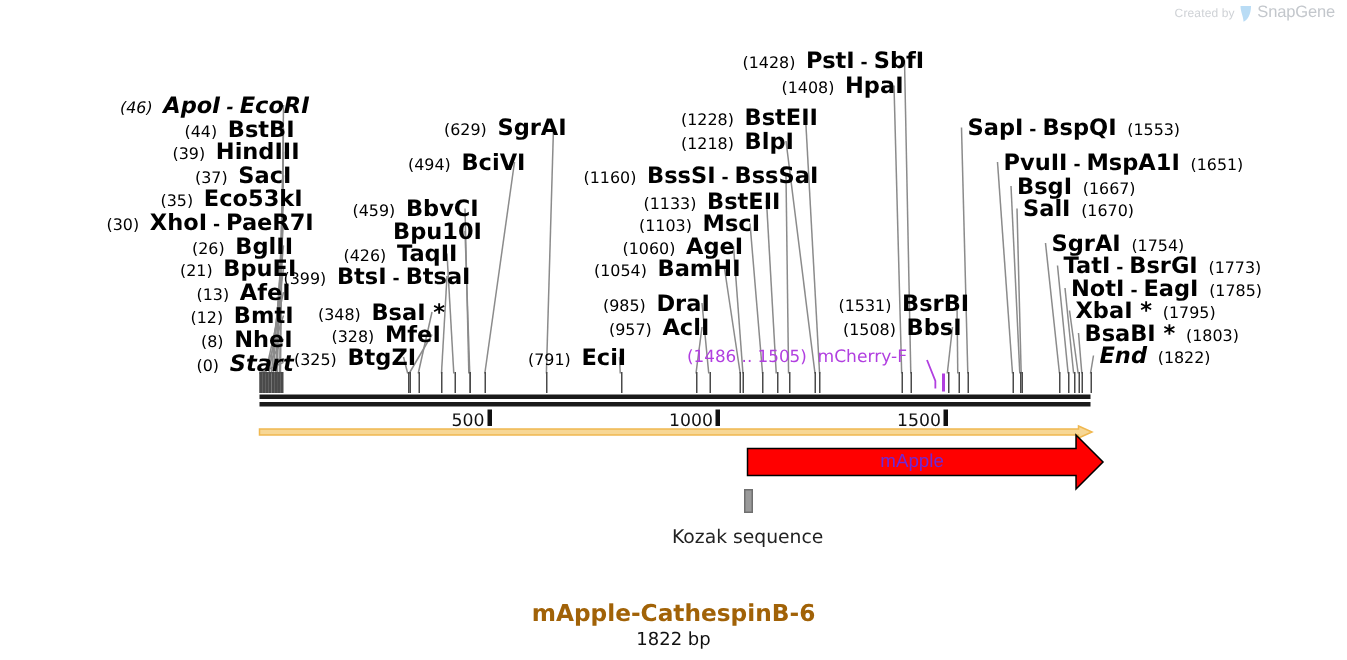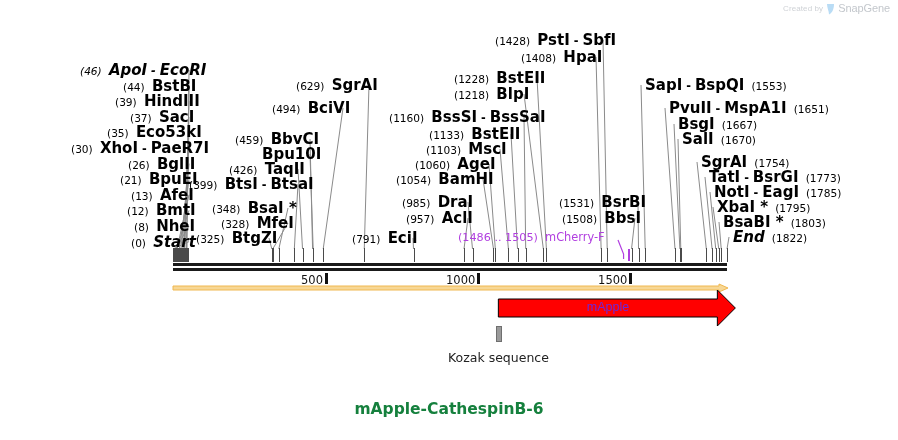--- a/index.html
+++ b/index.html
@@ -120,21 +120,21 @@
   }
 
   
   .plasmid-title {
     position: absolute;
     width: 100%;
     text-align: center;
     font-family: "DejaVu Sans", sans-serif;
     font-weight: bold;
     font-size: 15.5px;
-    color: #15803d;
+    color: #a16207;
   }
   .plasmid-size {
     position: absolute;
     width: 100%;
     text-align: center;
     font-family: "DejaVu Sans", sans-serif;
     font-size: 12px;
     color: #111;
   }
 </style>
@@ -322,13 +322,14 @@
         <path d="M173,286 L719,286 L719,284 L728,288 L719,292 L719,290 L173,290 Z" fill="#f7d795" stroke="#f0b850" stroke-width="1"></path>
         <path d="M498.3457738748628,299 L717.3512623490669,299 L717.3512623490669,290 L735.3512623490669,308 L717.3512623490669,326 L717.3512623490669,317 L498.3457738748628,317 Z" fill="#ff0000" stroke="#000000" stroke-width="1"></path>
       </svg>
       <div class="feature-label" style="left: 586.849px; top: 300px;">mApple</div>
     </div>
 
   <div class="kozak-mark" style="left:496px;top:326px;width:4px;height:14px;"></div>
   <div class="kozak-label" style="left:448px;top:350px;">Kozak sequence</div>
 
   <div class="plasmid-title" style="top:400px;">mApple-CathespinB-6</div>
+  <div class="plasmid-size" style="top:419px;">1822 bp</div>
 </div>
 
 </body></html>

